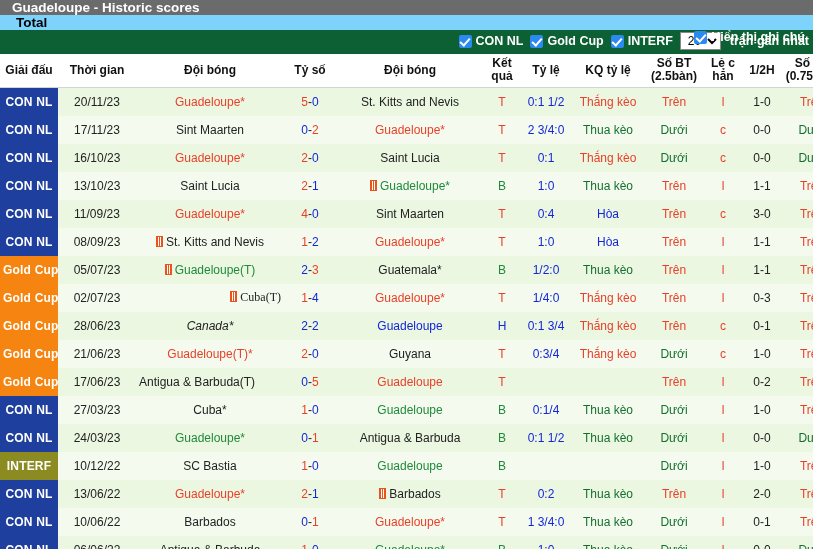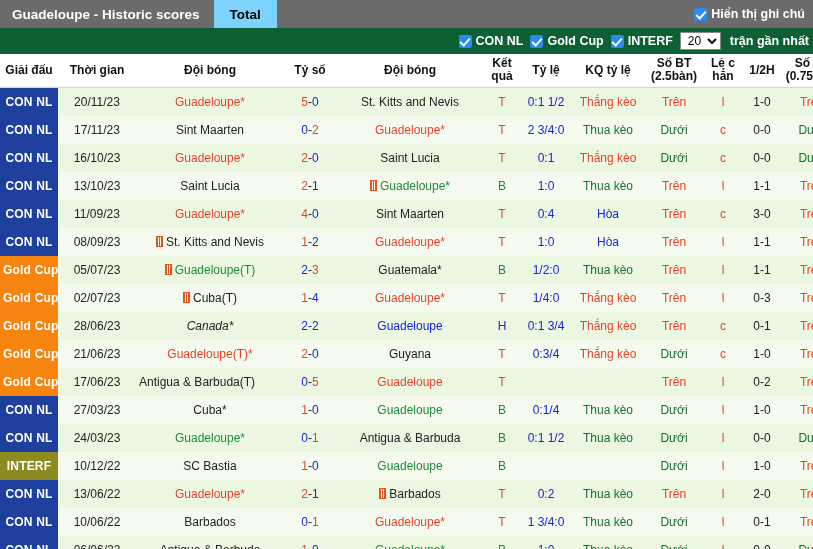--- a/index.html
+++ b/index.html
@@ -22,20 +22,21 @@
     position: relative;
   }
 
   
   .titlebar {
     height: 28px;
     background: #6b6b6b;
     display: flex;
     align-items: stretch;
     position: relative;
+    flex-direction: column;
   }
   .title-text {
     color: #ffffff;
     font-weight: bold;
     font-size: 13.5px;
     display: flex;
     align-items: center;
     padding: 0 14px 0 12px;
     white-space: nowrap;
   }
@@ -387,21 +388,21 @@
           <td class="c-blue">1/2:0</td>
           <td class="c-dgreen">Thua kèo</td>
           <td class="c-red">Trên</td>
           <td class="c-red">l</td>
           <td class="c-black">1-1</td>
           <td class="c-red">Trên</td>
         </tr>
         <tr class="even">
           <td class="league gold">Gold Cup</td>
           <td>02/07/23</td>
-          <td style="text-align: center;"><span class="card"></span><span class="c-black">Cuba(T)</span></td>
+          <td style="text-align: right; font-family: Liberation Serif, serif;"><span class="card"></span><span class="c-black">Cuba(T)</span></td>
           <td><span class="s-red">1</span><span class="c-black">-</span><span class="s-blue">4</span></td>
           <td style="text-align: center;"><span class="c-red">Guadeloupe*</span></td>
           <td class="c-red">T</td>
           <td class="c-blue">1/4:0</td>
           <td class="c-red">Thắng kèo</td>
           <td class="c-red">Trên</td>
           <td class="c-red">l</td>
           <td class="c-black">0-3</td>
           <td class="c-red">Trên</td>
         </tr>

